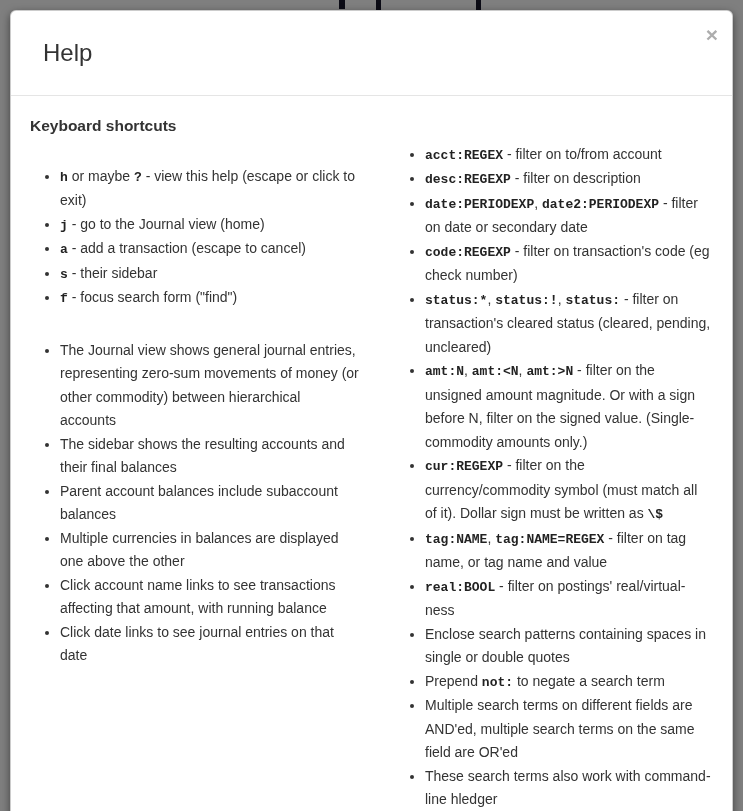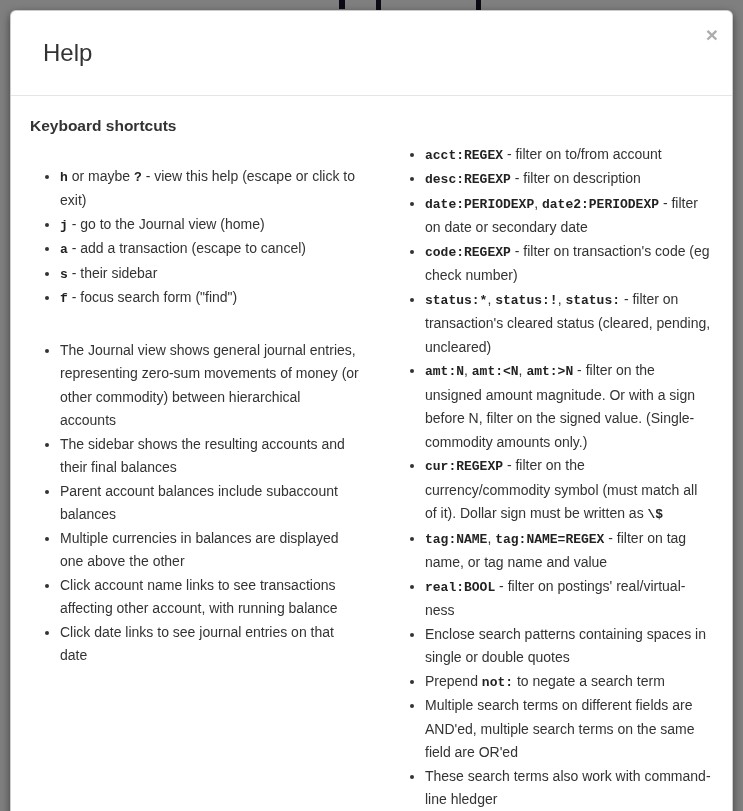--- a/index.html
+++ b/index.html
@@ -114,21 +114,21 @@
               <li><span class="code">s</span><span> - their sidebar</span></li>
               <li><span class="code">f</span><span> - focus search form ("find")</span></li>
             </ul>
           </div>
           <div class="section">
             <ul class="help-list">
               <li><span>The Journal view shows general journal entries, representing zero-sum movements of money (or other commodity) between hierarchical accounts</span></li>
               <li><span>The sidebar shows the resulting accounts and their final balances</span></li>
               <li><span>Parent account balances include subaccount balances</span></li>
               <li><span>Multiple currencies in balances are displayed one above the other</span></li>
-              <li><span>Click account name links to see transactions affecting other account, with running balance</span></li>
+              <li><span>Click account name links to see transactions affecting that amount, with running balance</span></li>
               <li><span>Click date links to see journal entries on that date</span></li>
             </ul>
           </div>
         </div>
       <div class="col col-right">
           <div class="section">
             <ul class="help-list">
               <li><span class="code">acct:REGEX</span><span> - filter on to/from account</span></li>
               <li><span class="code">desc:REGEXP</span><span> - filter on description</span></li>
               <li><span class="code">date:PERIODEXP</span><span>, </span><span class="code">date2:PERIODEXP</span><span> - filter on date or secondary date</span></li>

